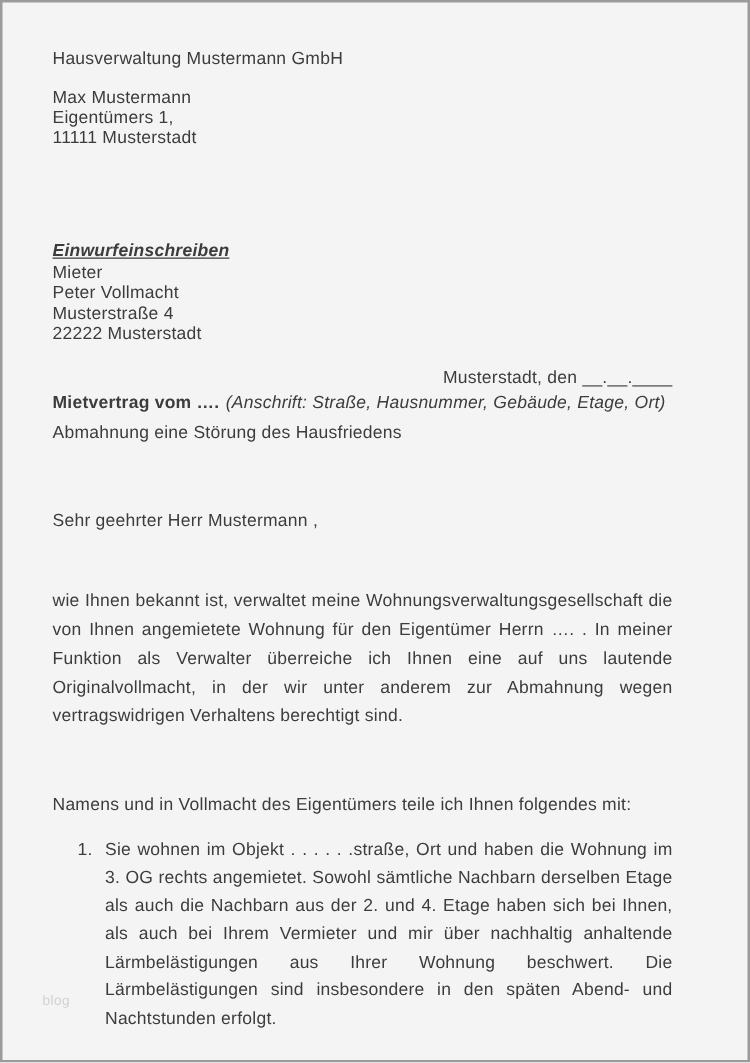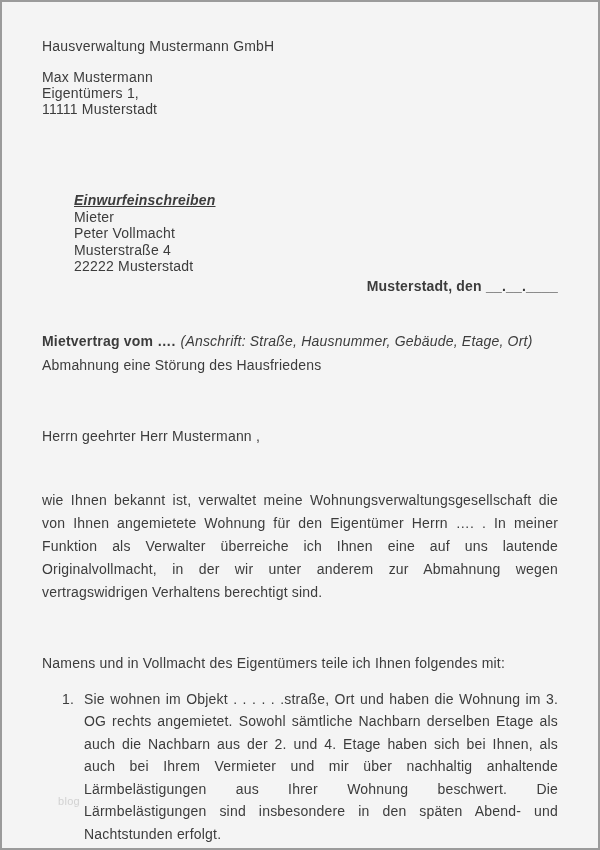--- a/index.html
+++ b/index.html
@@ -7,52 +7,49 @@
     padding: 0;
     background: #ffffff;
   }
   .page {
     position: relative;
     width: 600px;
     height: 850px;
     box-sizing: border-box;
     background: #f4f4f4;
     border: 2px solid #9b9b9b;
-    padding: 36px 40px 0 40px;
+    padding: 36px 60px 0 40px;
     font-family: "Liberation Sans", sans-serif;
     font-size: 14px;
     color: #3c3c3c;
     letter-spacing: 0.2px;
     overflow: hidden;
   }
   .sender-company {
     line-height: 16px;
   }
   .sender-address {
     margin-top: 15px;
     line-height: 16px;
   }
   .recipient {
     margin-top: 75px;
     line-height: 16.5px;
-    margin-left: 32px;
   }
   .delivery-method {
     font-weight: bold;
     font-style: italic;
     text-decoration: underline;
   }
   .date-line {
-    margin-top: 3px;
+    margin-top: 18px;
     line-height: 16px;
     text-align: right;
-    font-weight: bold;
   }
   .subject {
-    margin-top: 35px;
     line-height: 24px;
   }
   .subject-bold {
     font-weight: bold;
     margin-right: 5px;
   }
   .subject-italic {
     font-style: italic;
   }
   .greeting {
@@ -79,21 +76,21 @@
     flex: 0 0 22px;
     margin-left: 20px;
     text-align: left;
   }
   .list-text {
     flex: 1;
     text-align: justify;
   }
   .watermark {
     position: absolute;
-    left: 56px;
+    left: 32px;
     top: 793px;
     font-size: 11px;
     color: #d2d2d2;
     letter-spacing: 0.3px;
   }
 </style>
 </head>
 <body>
 
 <div class="page">
@@ -117,21 +114,21 @@
 
   <div class="date-line">Musterstadt, den __.__.____</div>
 
   <div class="subject">
     <div>
       <span class="subject-bold">Mietvertrag vom ….</span><span class="subject-italic">(Anschrift: Straße, Hausnummer, Gebäude, Etage, Ort)</span>
     </div>
     <div>Abmahnung eine Störung des Hausfriedens</div>
   </div>
 
-  <div class="greeting">Herrn geehrter Herr Mustermann ,</div>
+  <div class="greeting">Sehr geehrter Herr Mustermann ,</div>
 
   <div class="para-intro">wie Ihnen bekannt ist, verwaltet meine Wohnungsverwaltungsgesellschaft die von Ihnen angemietete Wohnung für den Eigentümer Herrn …. . In meiner Funktion als Verwalter überreiche ich Ihnen eine auf uns lautende Originalvollmacht, in der wir unter anderem zur Abmahnung wegen vertragswidrigen Verhaltens berechtigt sind.</div>
 
   <div class="para-announce">Namens und in Vollmacht des Eigentümers teile ich Ihnen folgendes mit:</div>
 
   <div class="numbered-list">
     <div class="list-item">
       <div class="list-number">1.</div>
       <div class="list-text">Sie wohnen im Objekt . . . . . .straße, Ort und haben die Wohnung im 3. OG rechts angemietet. Sowohl sämtliche Nachbarn derselben Etage als auch die Nachbarn aus der 2. und 4. Etage haben sich bei Ihnen, als auch bei Ihrem Vermieter und mir über nachhaltig anhaltende Lärmbelästigungen aus Ihrer Wohnung beschwert. Die Lärmbelästigungen sind insbesondere in den späten Abend- und Nachtstunden erfolgt.</div>
     </div>

